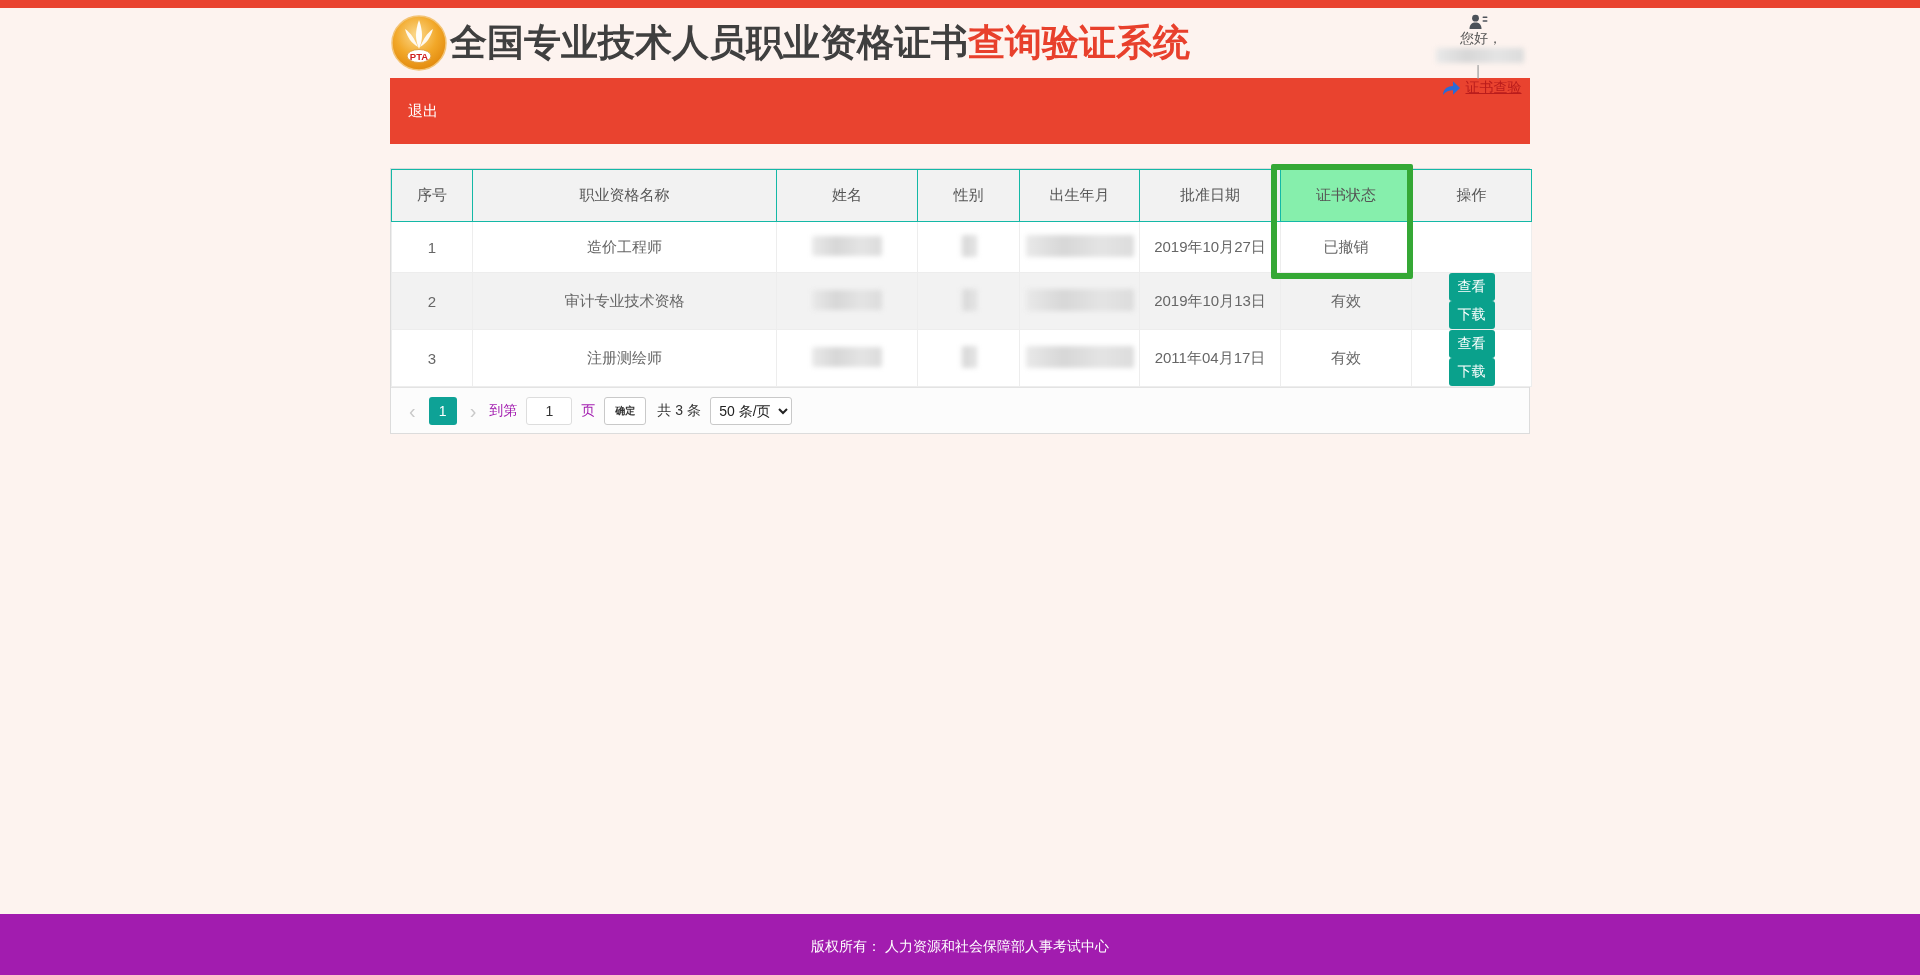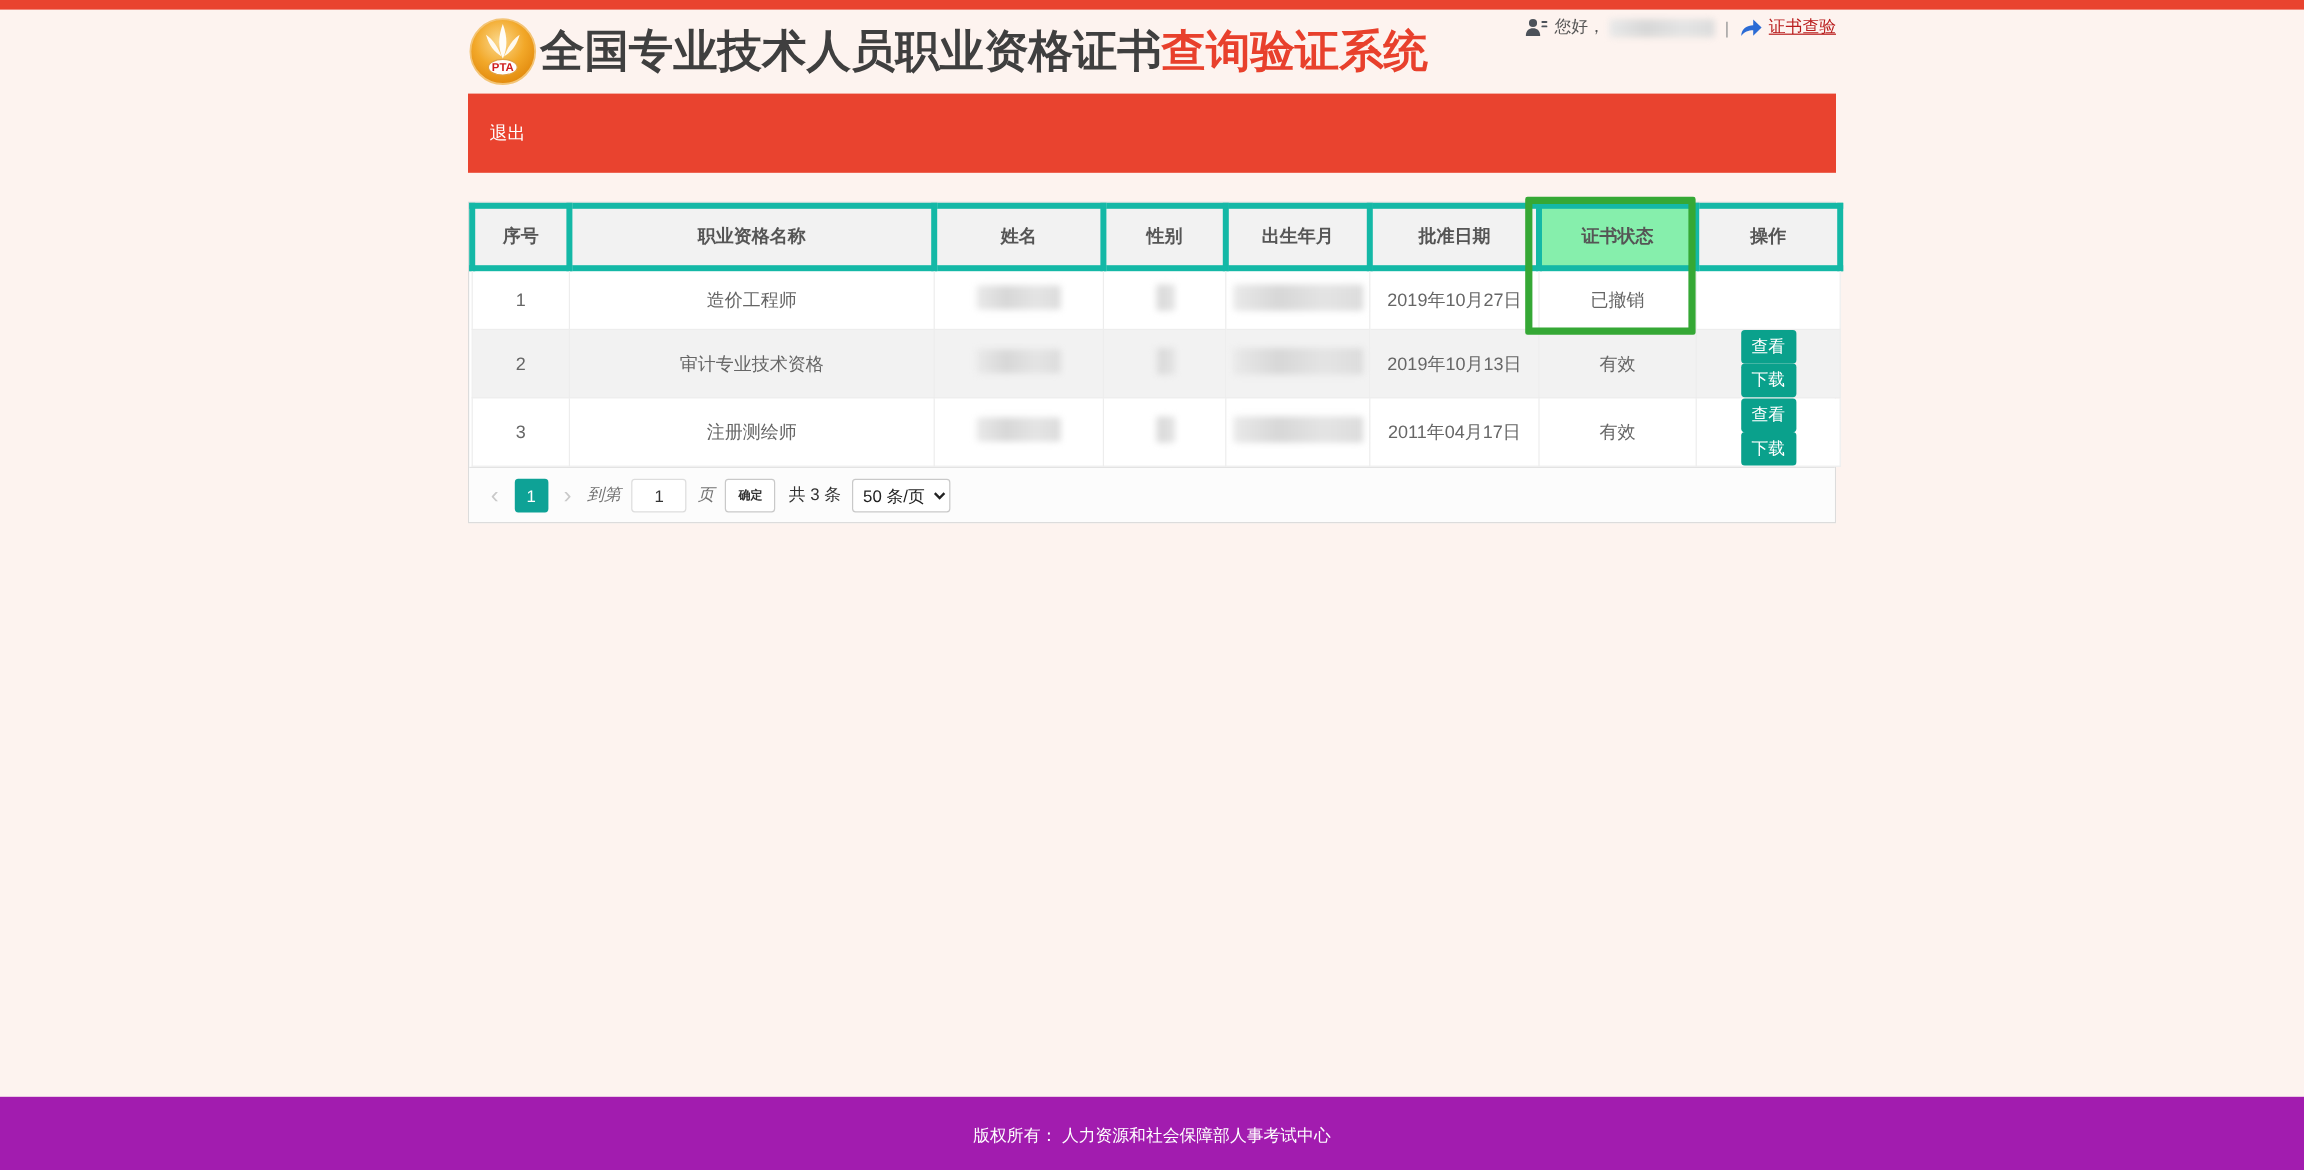--- a/index.html
+++ b/index.html
@@ -16,21 +16,21 @@
 
   
   .site-header { height:70px; position:relative; display:flex; align-items:center; }
   .brand { display:flex; align-items:center; }
   .logo-svg { width:58px; height:58px; flex:0 0 auto; }
   .site-title { font-size:37px; font-weight:bold; color:#3f3f3f; letter-spacing:0px; white-space:nowrap; margin-left:2px; }
   .site-title .accent { color:#e8402c; }
 
   .user-area {
     position:absolute; top:6px; right:0;
-    display:flex; align-items:center; font-size:14px; color:#555;
+    display:flex; align-items:center; font-size:14px; color:#555;flex-direction:column;
   }
   .user-icon-svg { width:19px; height:16px; margin-right:5px; }
   .blur-chip {
     display:inline-block; border-radius:2px;
     background: linear-gradient(90deg,#e9e9e9 0%, #d7d7d7 35%, #e4e4e4 70%, #dcdcdc 100%);
     filter: blur(2.5px);
   }
   .blur-username { width:88px; height:15px; margin:0 6px 0 4px; }
   .user-divider { color:#999; margin:0 8px 0 2px; }
   .verify-link { color:#b91c1c; text-decoration:underline; display:flex; align-items:center; cursor:pointer; }
@@ -47,22 +47,22 @@
   }
   .nav-tab .tab-underline {
     position:absolute; left:0; right:0; bottom:0; height:5px; background:#ff8800;
   }
   .logout-btn { color:#fff; font-size:15px; cursor:pointer; }
 
   
   .table-wrap { margin-top:24px; background:#fff; border:1px solid #dcdcdc; position:relative; }
   table { width:100%; border-collapse:collapse; table-layout:fixed; font-size:15px; }
   th {
-    background:#f2f2f2; color:#555; font-weight:bold; height:52px;
-    border:5px solid #14b8a6; text-align:center;
+    background:#f2f2f2; color:#555; font-weight:normal; height:52px;
+    border:1px solid #14b8a6; text-align:center;
   }
   td {
     height:51px; text-align:center; color:#666;
     border:1px solid #ededed; background:#fff;
   }
   tr.striped td { background:#f2f2f2; }
   th.status-col-highlighted { background:#86efac; }
 
   .blur-name  { width:70px;  height:20px; margin:0 auto; }
   .blur-gender{ width:16px;  height:22px; margin:0 auto; }
@@ -83,21 +83,21 @@
   
   .pagination {
     height:46px; display:flex; align-items:center; gap:9px;
     border-top:1px solid #e3e3e3; padding:0 14px; background:#fcfcfc; font-size:14px;
   }
   .page-chevron { color:#c9c9c9; font-size:20px; line-height:1; padding:0 4px; cursor:pointer; user-select:none; }
   .page-current {
     width:28px; height:28px; background:#0ea296; color:#fff; border-radius:3px;
     display:flex; align-items:center; justify-content:center; font-size:14px; cursor:pointer;
   }
-  .goto-label { color:#737373;font-style:italic; }
+  .goto-label { color:#a21caf; }
   .page-input {
     width:46px; height:28px; border:1px solid #ddd; border-radius:3px;
     text-align:center; font-size:14px; color:#333; background:#fff; font-family:inherit;
   }
   .confirm-btn {
     height:28px; padding:0 10px; background:#fff; border:1px solid #c9c9c9; border-radius:3px;
     font-size:10px; font-weight:bold; color:#333; cursor:pointer; font-family:inherit;
   }
   .total-label { color:#333; margin-left:2px; }
   .page-size-select {

